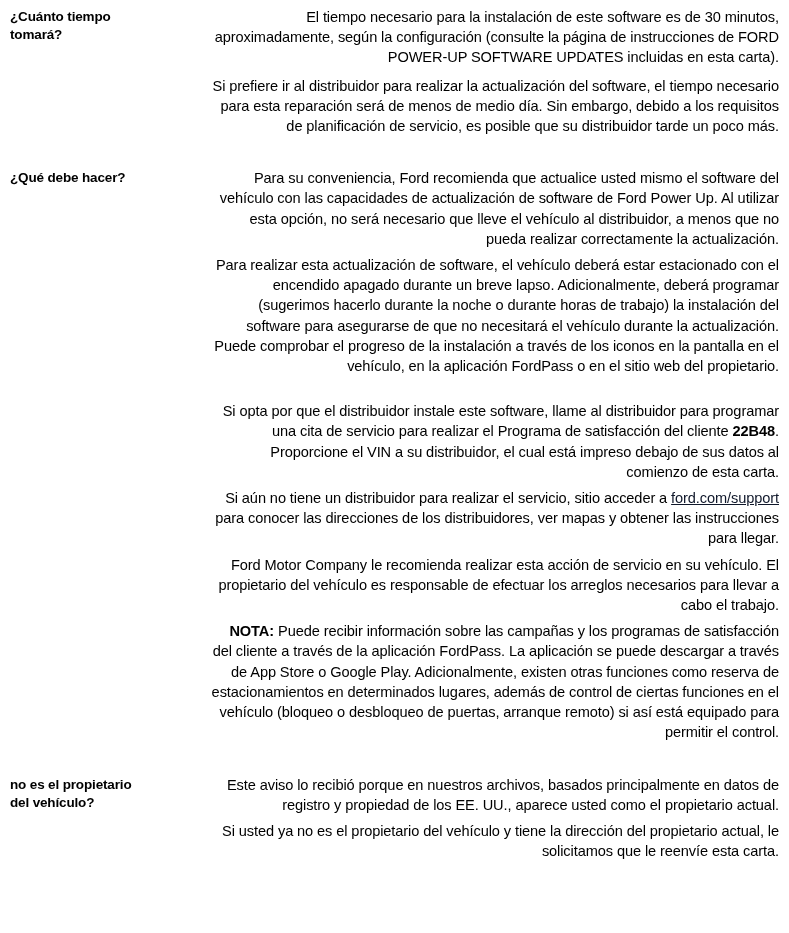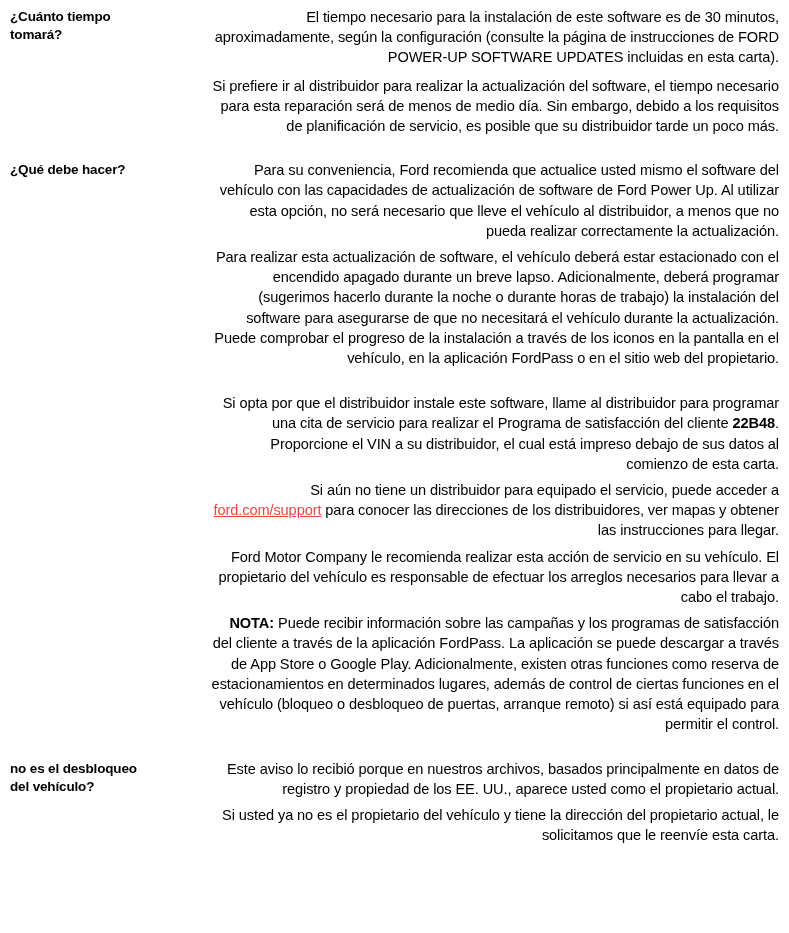--- a/index.html
+++ b/index.html
@@ -25,21 +25,21 @@
     padding: 7px 9px 0 10px;
   }
 
   
   .qa-section {
     display: flex;
     align-items: flex-start;
     width: 100%;
   }
   .qa-section + .qa-section {
-    margin-top: 24px;
+    margin-top: 32px;
   }
 
   .qa-heading {
     flex: 0 0 200px;
     width: 200px;
     font-size: 13.5px;
     font-weight: bold;
     line-height: 18px;
     letter-spacing: -0.15px;
     padding-top: 1px;
@@ -70,21 +70,21 @@
   }
   .para.gap-big {
     margin-top: 25px;
   }
 
   b, .bold {
     font-weight: bold;
   }
 
   .doc-link {
-    color: #ef4444;
+    color: #0f172a;
     text-decoration: underline;
   }
 </style>
 </head>
 <body>
 
 <div class="page">
   <div id="sections-root">
       <div class="qa-section">
         <div class="qa-heading">
@@ -97,28 +97,28 @@
         </div>
       </div>
       <div class="qa-section">
         <div class="qa-heading">
           <span class="hline">¿Qué debe hacer?</span>
         </div>
         <div class="qa-body">
           <p class="para"><span>Para su conveniencia, Ford recomienda que actualice usted mismo el software del vehículo con las capacidades de actualización de software de Ford Power Up. Al utilizar esta opción, no será necesario que lleve el vehículo al distribuidor, a menos que no pueda realizar correctamente la actualización.</span></p>
           <p class="para"><span>Para realizar esta actualización de software, el vehículo deberá estar estacionado con el encendido apagado durante un breve lapso. Adicionalmente, deberá programar (sugerimos hacerlo durante la noche o durante horas de trabajo) la instalación del software para asegurarse de que no necesitará el vehículo durante la actualización. Puede comprobar el progreso de la instalación a través de los iconos en la pantalla en el vehículo, en la aplicación FordPass o en el sitio web del propietario.</span></p>
           <p class="para gap-big"><span>Si opta por que el distribuidor instale este software, llame al distribuidor para programar una cita de servicio para realizar el Programa de satisfacción del cliente </span><b>22B48</b><span>. Proporcione el VIN a su distribuidor, el cual está impreso debajo de sus datos al comienzo de esta carta.</span></p>
-          <p class="para"><span>Si aún no tiene un distribuidor para equipado el servicio, puede acceder a </span><a class="doc-link" href="#">ford.com/support</a><span> para conocer las direcciones de los distribuidores, ver mapas y obtener las instrucciones para llegar.</span></p>
+          <p class="para"><span>Si aún no tiene un distribuidor para realizar el servicio, sitio acceder a </span><a class="doc-link" href="#">ford.com/support</a><span> para conocer las direcciones de los distribuidores, ver mapas y obtener las instrucciones para llegar.</span></p>
           <p class="para"><span>Ford Motor Company le recomienda realizar esta acción de servicio en su vehículo. El propietario del vehículo es responsable de efectuar los arreglos necesarios para llevar a cabo el trabajo.</span></p>
           <p class="para"><b>NOTA:</b><span> Puede recibir información sobre las campañas y los programas de satisfacción del cliente a través de la aplicación FordPass. La aplicación se puede descargar a través de App Store o Google Play. Adicionalmente, existen otras funciones como reserva de estacionamientos en determinados lugares, además de control de ciertas funciones en el vehículo (bloqueo o desbloqueo de puertas, arranque remoto) si así está equipado para permitir el control.</span></p>
         </div>
       </div>
       <div class="qa-section">
         <div class="qa-heading">
-          <span class="hline">no es el desbloqueo</span>
+          <span class="hline">no es el propietario</span>
           <span class="hline">del vehículo?</span>
         </div>
         <div class="qa-body">
           <p class="para"><span>Este aviso lo recibió porque en nuestros archivos, basados principalmente en datos de registro y propiedad de los EE. UU., aparece usted como el propietario actual.</span></p>
           <p class="para"><span>Si usted ya no es el propietario del vehículo y tiene la dirección del propietario actual, le solicitamos que le reenvíe esta carta.</span></p>
         </div>
       </div>
     </div>
 </div>
 

